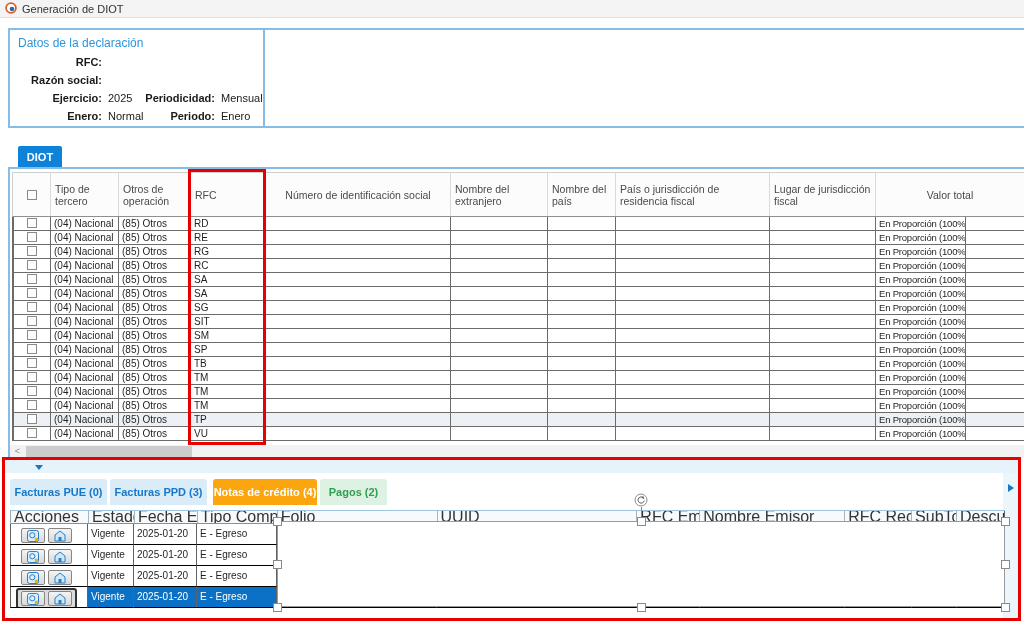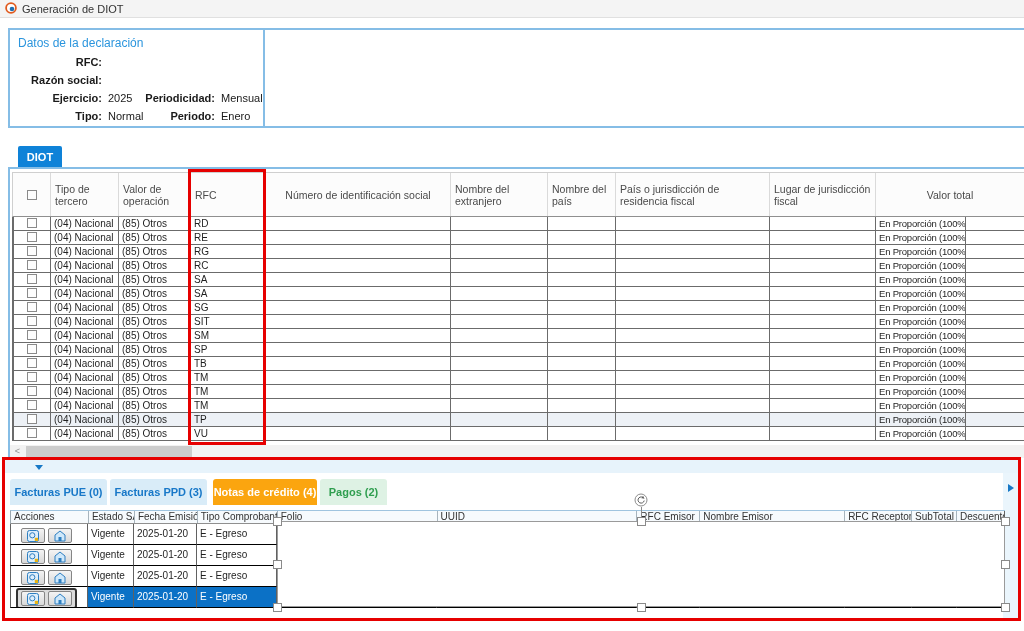--- a/index.html
+++ b/index.html
@@ -72,21 +72,21 @@
   .btab.blue { background:#d9ecf8; color:#1878c8; }
   .btab.orange { background:#fba50f; color:#fff; }
   .btab.green { background:#def2e4; color:#2f9e4f; }
   .btab.t0 { left:5px; width:97px; } .btab.t1 { left:105px; width:97px; }
   .btab.t2 { left:208px; width:104px; } .btab.t3 { left:315px; width:67px; }
 
   
   .btable { position:absolute; left:5px; top:50px; width:995px; }
   .bhr { display:flex; height:14px; background:#f6fafd; border-top:1px solid #9fc4df;
     border-left:1px solid #9aa7b0; border-bottom:1px solid #8f8f8f; }
-  .bhc { border-right:1px solid #a7b4bd; font-size:10px; color:#333; line-height:12px;
+  .bhc { border-right:1px solid #a7b4bd; font-size:16px; color:#333; line-height:12px;
     padding:0 3px; overflow:hidden; white-space:nowrap; }
   .bhc.cen { text-align:left; }
   .brow { display:flex; height:21px; background:#fff; }
   .btc { border-right:1px solid #616161; border-bottom:1px solid #000000; font-size:10px;
     color:#1f1f1f; line-height:20px; padding:0 3px; overflow:hidden; white-space:nowrap; }
   .brow .btc:first-child { border-left:1px solid #616161; }
   .brow.sel .btc.data { background:#0b71c6; color:#fff; }
   .b0{width:78px;} .b1{width:46px;} .b2{width:63px;} .b3{width:80px;} .b4{width:160px;}
   .b5{width:200px;} .b6{width:63px;} .b7{width:145px;} .b8{width:67px;} .b9{width:45px;} .b10{width:48px; border-right:1px solid #616161;}
   .acts { display:inline-flex; gap:3px; padding:1px 3px; margin:1px 0 0 2px; border:2px solid transparent; border-radius:3px; }
@@ -124,39 +124,39 @@
     <span class="l1">Razón social:</span>
     <span class="v1"></span>
   </div>
   <div class="dline" style="top:60px;">
     <span class="l1">Ejercicio:</span>
     <span class="v1">2025</span>
     <span class="l2">Periodicidad:</span>
     <span class="v2">Mensual</span>
   </div>
   <div class="dline" style="top:78px;">
-    <span class="l1">Tipo:</span>
+    <span class="l1">Enero:</span>
     <span class="v1">Normal</span>
     <span class="l2">Periodo:</span>
     <span class="v2">Enero</span>
   </div>
 </div>
 
 <div class="abs emptypanel"></div>
 
 <div class="abs dtab">DIOT</div>
 <div class="abs tabpage"></div>
 
 <div class="abs mtable">
   <div class="mhr">
     <div class="mhc w0">
         <span class="cb"></span>
       </div>
     <div class="mhc w1">Tipo de tercero</div>
-    <div class="mhc w2">Valor de operación</div>
+    <div class="mhc w2">Otros de operación</div>
     <div class="mhc w3">RFC</div>
     <div class="mhc w4 cen">Número de identificación social</div>
     <div class="mhc w5">Nombre del extranjero</div>
     <div class="mhc w6">Nombre del país</div>
     <div class="mhc w7">País o jurisdicción de residencia fiscal</div>
     <div class="mhc w8">Lugar de jurisdicción fiscal</div>
     <div class="mhc w10 cen">Valor total</div>
   </div>
   <div class="mbody">
       <div class="mrow">

